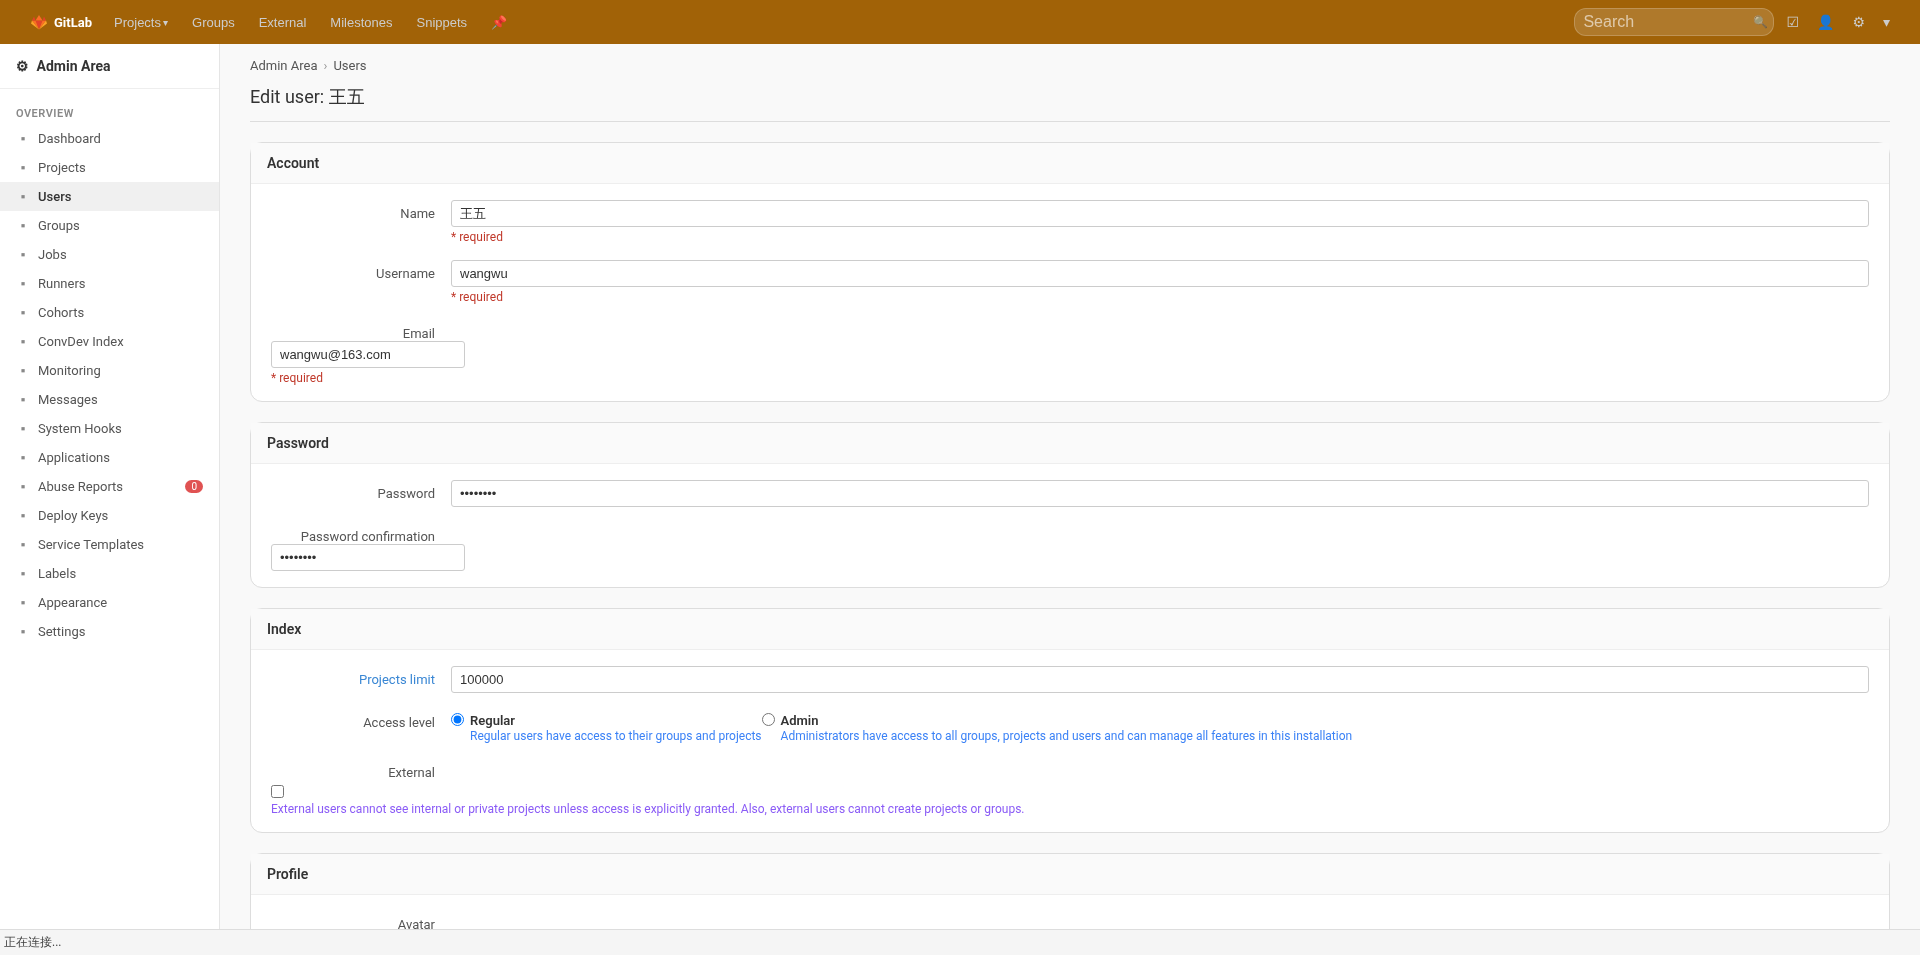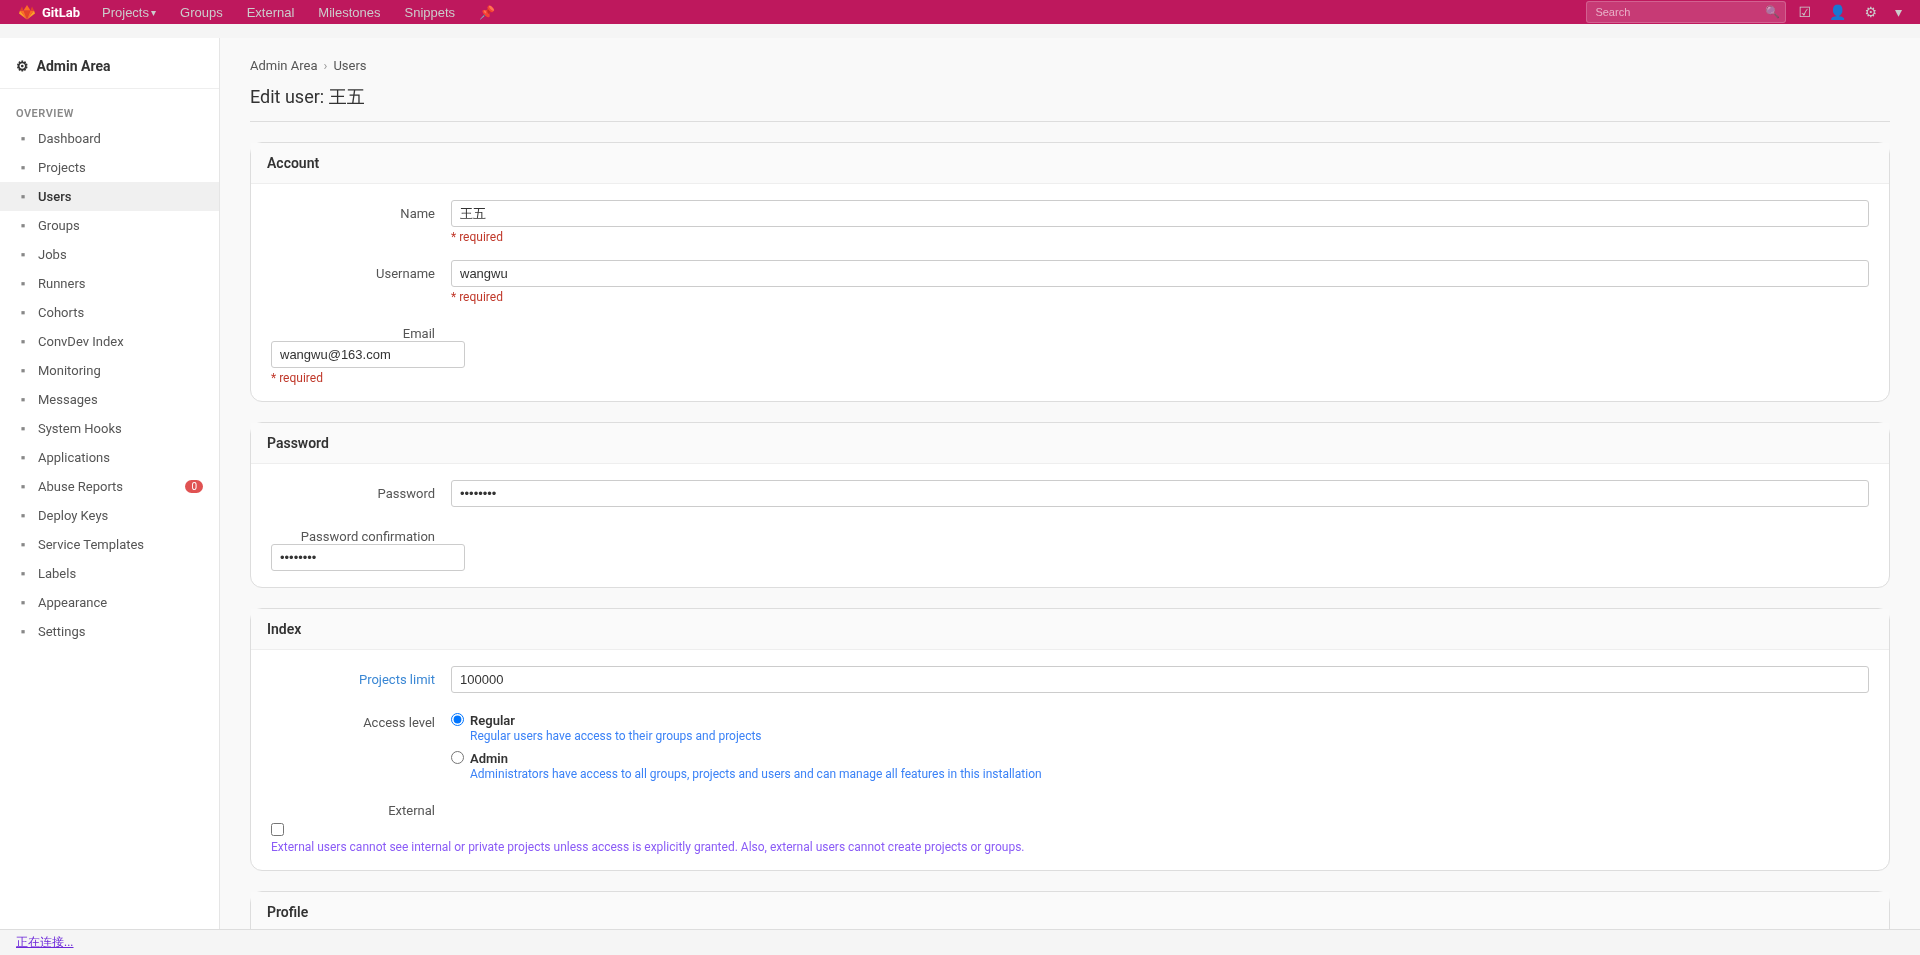--- a/index.html
+++ b/index.html
@@ -1,47 +1,47 @@
 <!DOCTYPE html>
 <html><head>
   <meta charset="utf-8">
   <style>
     * { box-sizing: border-box; margin: 0; padding: 0; }
     body { font-family: -apple-system, BlinkMacSystemFont, 'Segoe UI', Roboto, sans-serif; font-size: 13px; background: #f5f5f5; color: #333; }
 
     
     .top-nav {
-      background: #be185d;
-      height: 24px;
+      background: #a16207;
+      height: 44px;
       display: flex;
       align-items: center;
-      padding: 0 10px;
+      padding: 0 22px;
       gap: 4px;
       position: fixed;
       top: 0; left: 0; right: 0;
       z-index: 100;
     }
     .top-nav-brand {
       display: flex; align-items: center; gap: 6px;
       color: #fff; font-size: 13px; font-weight: bold; padding: 0 8px;
       text-decoration: none;
     }
     .top-nav-item {
       color: #ccc; font-size: 13px; padding: 0 10px; cursor: pointer;
       height: 38px; display: flex; align-items: center;
       border: none; background: none;
     }
     .top-nav-spacer { flex: 1; }
     .top-nav-search {
       background: rgba(255,255,255,0.15);
       border: 1px solid rgba(255,255,255,0.2);
-      border-radius: 3px;
+      border-radius: 12px;
       color: #fff;
       padding: 4px 28px 4px 8px;
-      font-size: 11px;
+      font-size: 16px;
       width: 200px;
       outline: none;
     }
     .top-nav-search::placeholder { color: rgba(255,255,255,0.6); }
     .top-nav-icons { display: flex; align-items: center; gap: 2px; }
     .top-nav-icon-btn {
       background: none; border: none; color: #ccc; cursor: pointer;
       padding: 4px 8px; font-size: 14px;
     }
 
@@ -158,42 +158,42 @@
     }
 
     .form-hint {
       font-size: 12px; color: #c0392b; margin-top: 3px;
     }
 
     .form-checkbox-wrap {
       display: flex; align-items: center; gap: 6px; padding-top: 5px;
     }
 
-    .radio-group { display: flex; flex-direction: column; gap: 8px; padding-top: 4px; }
+    .radio-group { display: flex; flex-direction: row; padding-top: 4px; }
     .radio-row { display: flex; align-items: flex-start; gap: 6px; }
     .radio-label { font-size: 13px; }
     .radio-label strong { font-weight: 600; }
     .radio-sub { font-size: 12px; color: #3b82f6; margin-top: 1px; }
 
     .external-note { font-size: 12px; color: #8b5cf6; margin-top: 4px; }
 
     
     .avatar-input-wrap { display: flex; align-items: center; gap: 6px; padding-top: 4px; }
     .file-button {
       border: 1px solid #aaa; background: #e8e8e8;
       padding: 3px 8px; font-size: 12px; border-radius: 2px;
       cursor: pointer;
     }
     .file-name { font-size: 12px; color: #555; }
 
     
     .status-bar {
       position: fixed; bottom: 0; left: 0; right: 0;
       background: #f5f5f5; border-top: 1px solid #ddd;
-      padding: 4px 16px; font-size: 12px; color: #6d28d9; text-decoration: underline;
+      padding: 4px 4px; font-size: 12px; color: #404040;
     }
 
     
     .dropdown-arrow { font-size: 10px; margin-left: 2px; }
   </style>
 </head>
 <body>
 
 <nav class="top-nav">
   <a class="top-nav-brand">

